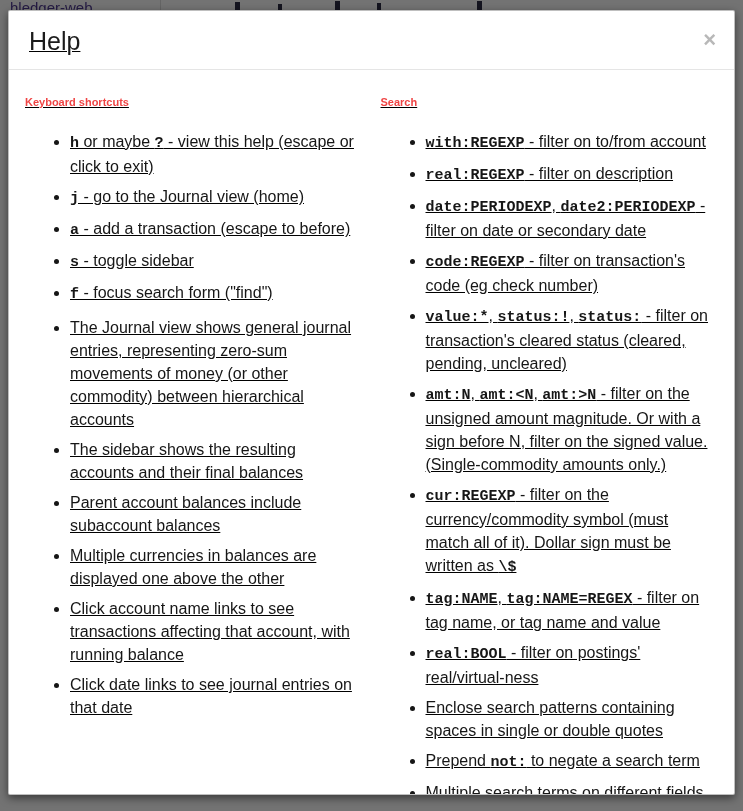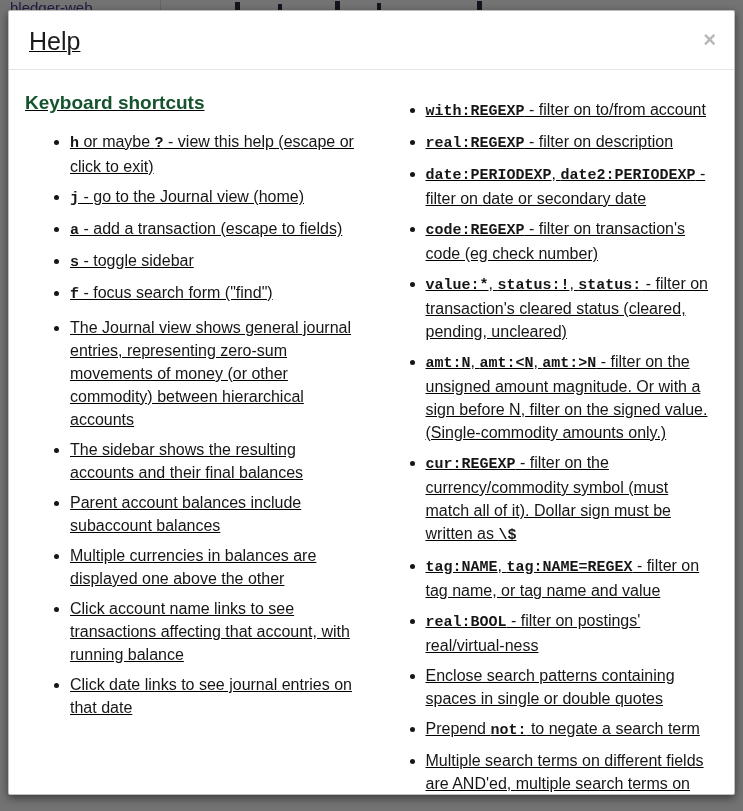--- a/index.html
+++ b/index.html
@@ -63,22 +63,22 @@
 
   .modal-body {
     padding: 21px 16px 20px 16px;
     display: grid;
     grid-template-columns: 1fr 1fr;
     column-gap: 18px;
     color: #161616;
   }
   .col { min-width: 0; }
   .col h4 {
-    font-size: 19px; line-height: 23px;
-    font-weight: 700; color: #14532d;
+    font-size: 11px; line-height: 23px;
+    font-weight: 700; color: #ef4444;
     margin: 12px 0 16px 0;
   }
   .col h4:first-child { margin-top: 0; }
   .col ul {
     margin: 0 0 10px 0;
     padding-left: 38px;
     font-size: 16px;
     line-height: 23px;
     list-style: disc outside;
   }
@@ -106,34 +106,35 @@
   <div class="modal-header">
     <span class="modal-title">Help</span>
     <button class="close-btn">×</button>
   </div>
   <div class="modal-body">
     <div class="col">
       <h4>Keyboard shortcuts</h4>
       <ul>
           <li><span class="code">h</span><span> or maybe </span><span class="code">?</span><span> - view this help (escape or click to exit)</span></li>
           <li><span class="code">j</span><span> - go to the Journal view (home)</span></li>
-          <li><span class="code">a</span><span> - add a transaction (escape to fields)</span></li>
+          <li><span class="code">a</span><span> - add a transaction (escape to before)</span></li>
           <li><span class="code">s</span><span> - toggle sidebar</span></li>
           <li><span class="code">f</span><span> - focus search form ("find")</span></li>
         </ul>
       <ul>
           <li><span>The Journal view shows general journal entries, representing zero-sum movements of money (or other commodity) between hierarchical accounts</span></li>
           <li><span>The sidebar shows the resulting accounts and their final balances</span></li>
           <li><span>Parent account balances include subaccount balances</span></li>
           <li><span>Multiple currencies in balances are displayed one above the other</span></li>
           <li><span>Click account name links to see transactions affecting that account, with running balance</span></li>
           <li><span>Click date links to see journal entries on that date</span></li>
         </ul>
     </div>
     <div class="col">
+      <h4>Search</h4>
       <ul>
           <li><span class="code">with:REGEXP</span><span> - filter on to/from account</span></li>
           <li><span class="code">real:REGEXP</span><span> - filter on description</span></li>
           <li><span class="code">date:PERIODEXP</span><span>, </span><span class="code">date2:PERIODEXP</span><span> - filter on date or secondary date</span></li>
           <li><span class="code">code:REGEXP</span><span> - filter on transaction's code (eg check number)</span></li>
           <li><span class="code">value:*</span><span>, </span><span class="code">status:!</span><span>, </span><span class="code">status:</span><span> - filter on transaction's cleared status (cleared, pending, uncleared)</span></li>
           <li><span class="code">amt:N</span><span>, </span><span class="code">amt:&lt;N</span><span>, </span><span class="code">amt:&gt;N</span><span> - filter on the unsigned amount magnitude. Or with a sign before N, filter on the signed value. (Single-commodity amounts only.)</span></li>
           <li><span class="code">cur:REGEXP</span><span> - filter on the currency/commodity symbol (must match all of it). Dollar sign must be written as </span><span class="code">\$</span></li>
           <li><span class="code">tag:NAME</span><span>, </span><span class="code">tag:NAME=REGEX</span><span> - filter on tag name, or tag name and value</span></li>
           <li><span class="code">real:BOOL</span><span> - filter on postings' real/virtual-ness</span></li>

